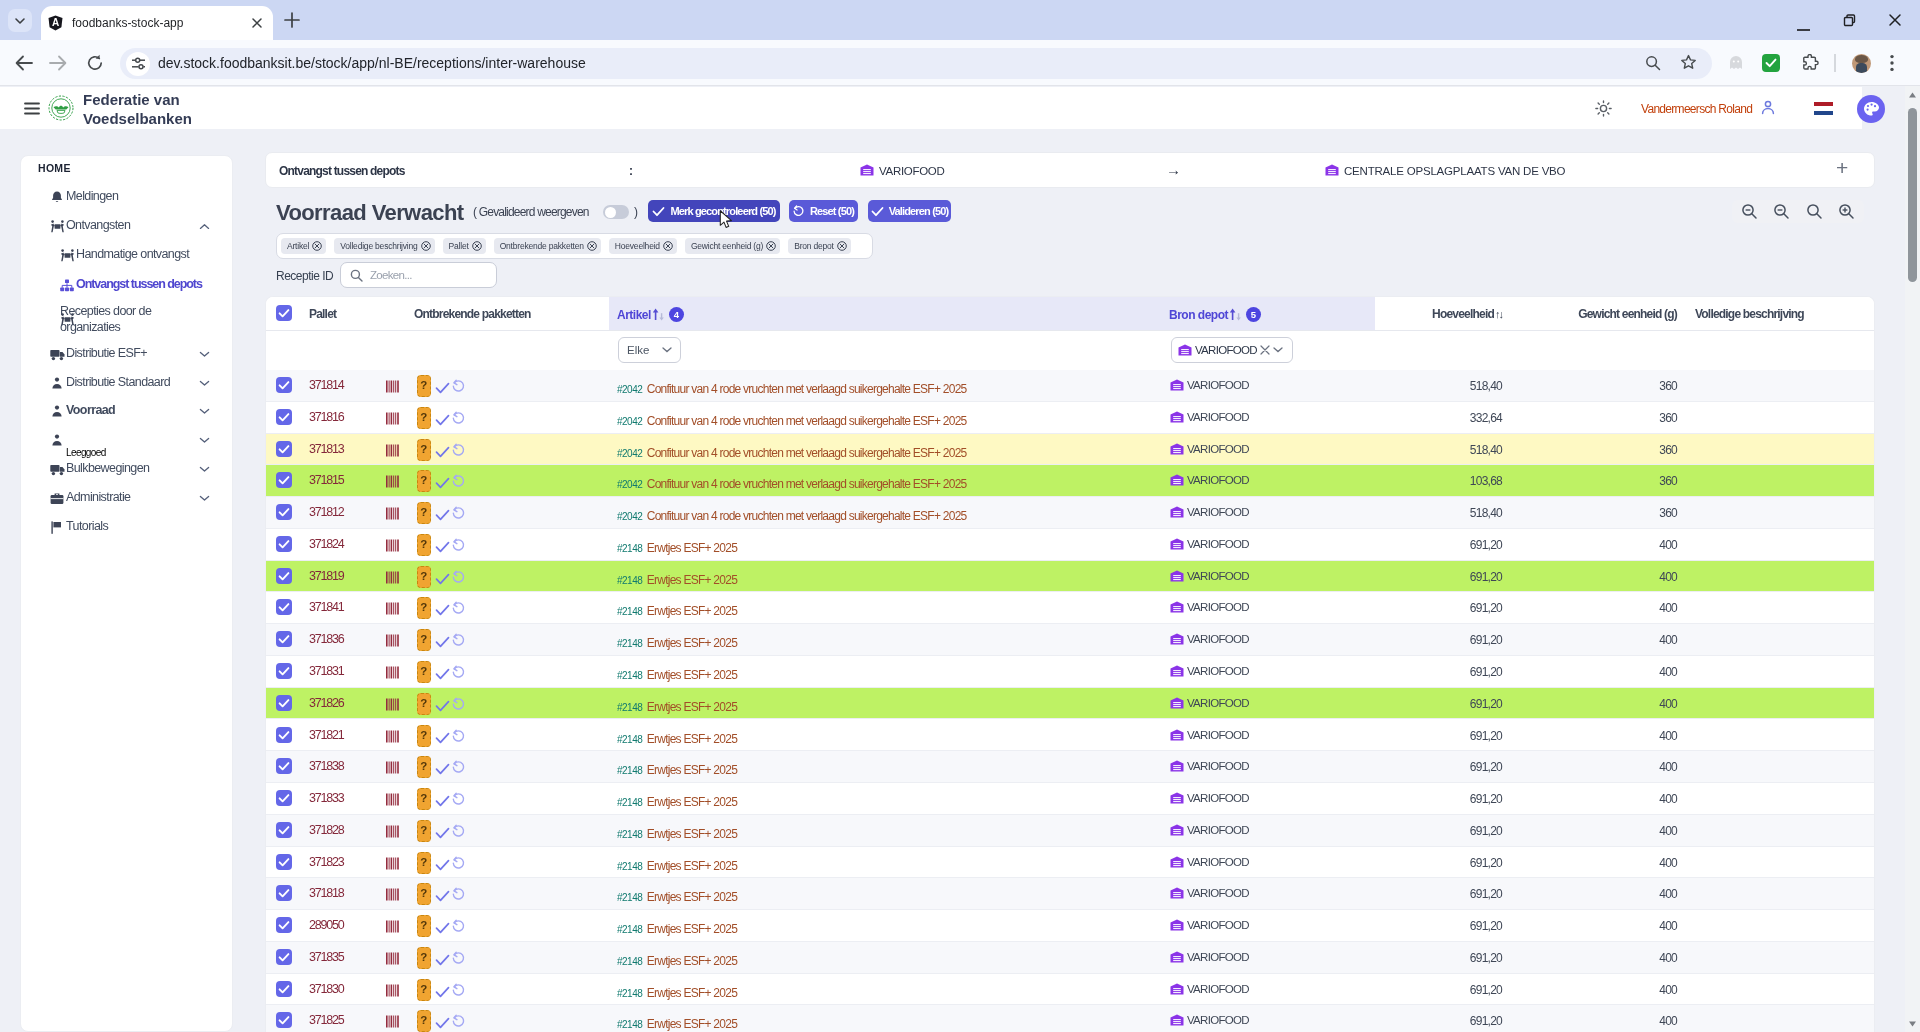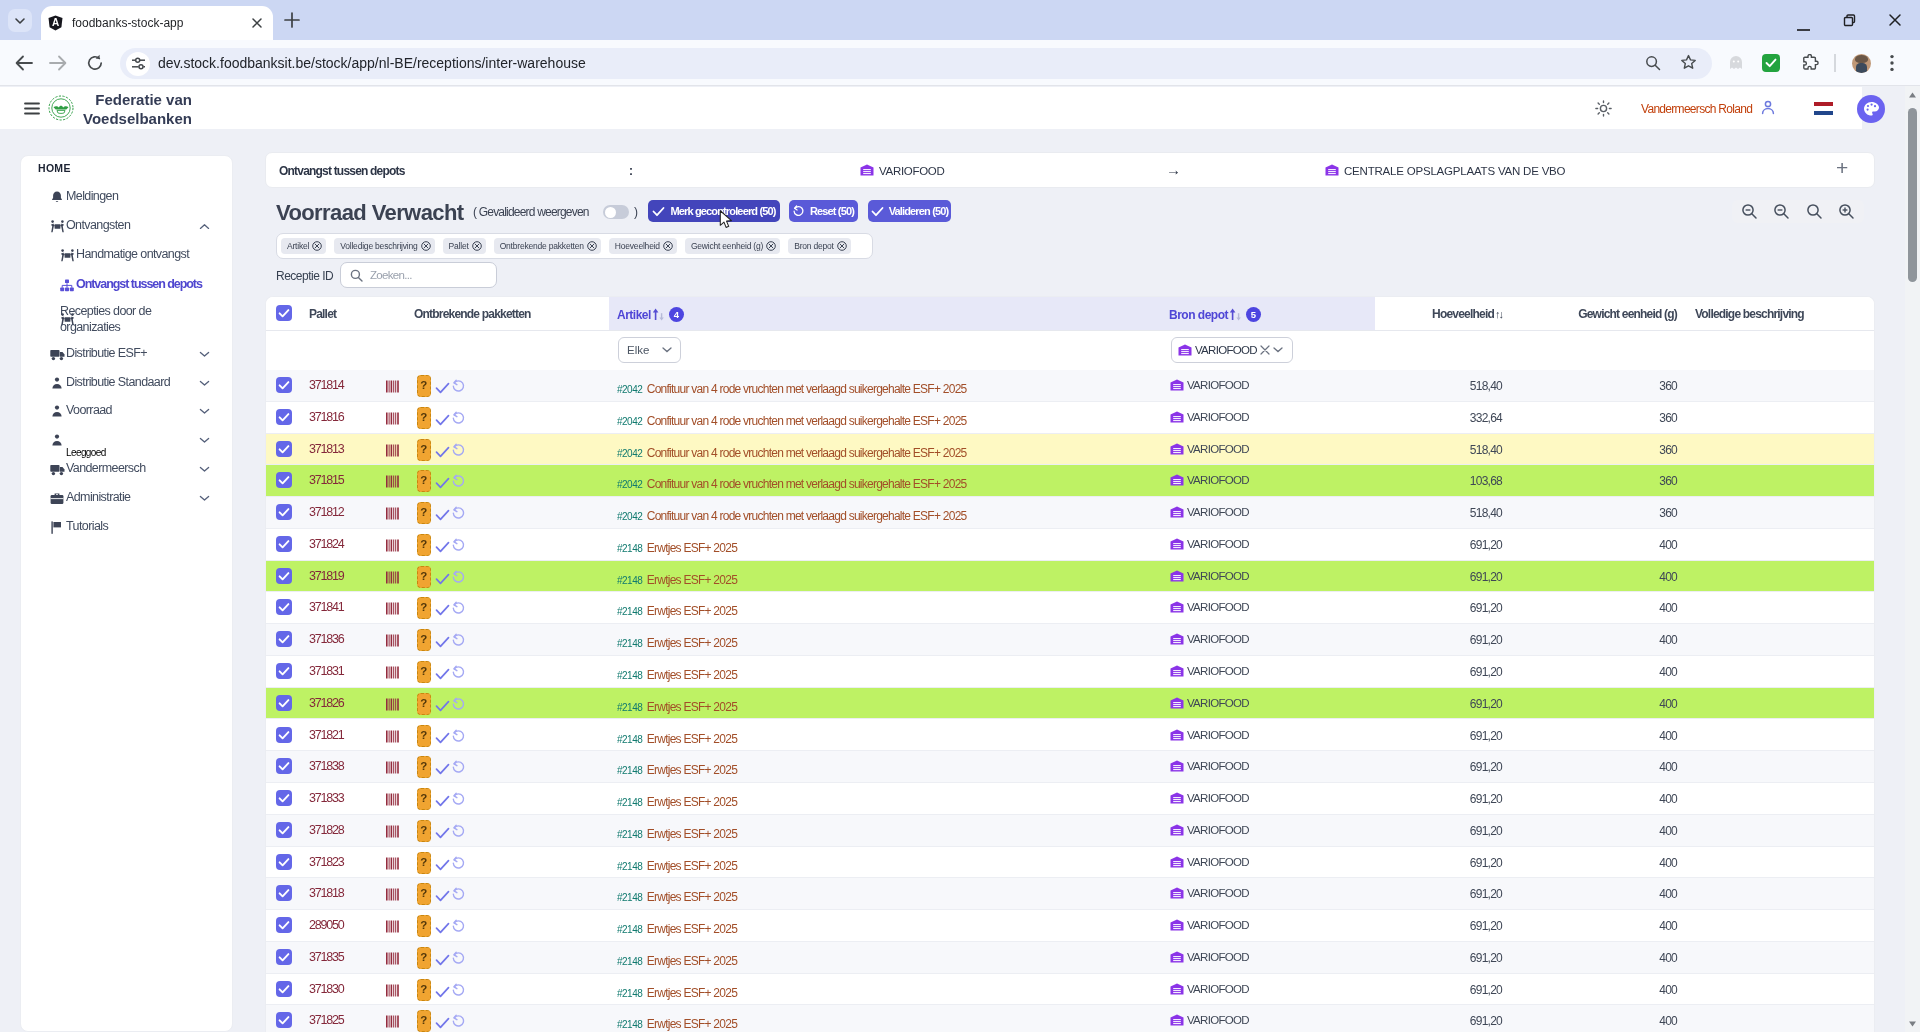--- a/index.html
+++ b/index.html
@@ -1,20 +1,20 @@
 <!DOCTYPE html>
 <html><head><meta charset="utf-8"><style>
 * { margin:0; padding:0; box-sizing:border-box; }
 html,body { width:1920px; height:1032px; overflow:hidden; font-family:"Liberation Sans",sans-serif; background:#eef0f6; }
 #tabstrip { position:absolute; left:0; top:0; width:1920px; height:40px; background:#ccd7f3; }
 #tabchev { position:absolute; left:8px; top:9px; width:24px; height:23px; border-radius:7px; background:#dce4f8; display:flex;align-items:center;justify-content:center; }
 #tab { position:absolute; left:41px; top:6px; width:232px; height:34px; background:#fff; border-radius:11px 11px 0 0; }
 #toolbar { position:absolute; left:0; top:40px; width:1920px; height:46px; background:#f8fafe; border-bottom:1px solid #e2e4ea; }
 #urlpill { position:absolute; left:120px; top:48px; width:1592px; height:31px; border-radius:16px; background:#e9edf9; }
-#appheader { position:absolute; left:0; top:87px; width:1862px; height:42px; background:#fff;text-align:right; }
+#appheader { position:absolute; left:0; top:87px; width:1862px; height:42px; background:#fff; }
 #sidebar { position:absolute; left:20px; top:155px; width:213px; height:877px; background:#fff; border-radius:8px; border:1px solid #ebedf2; }
 #topcard { position:absolute; left:265px; top:152px; width:1610px; height:36px; background:#fff; border-radius:7px; border:1px solid #e9ebf0; }
 #chipsbar { position:absolute; left:276px; top:233px; width:597px; height:26px; background:#fff; border:1px solid #d8dbe4; border-radius:7px; display:flex; align-items:center; padding-left:4px; gap:8px; }
 .chip { display:inline-flex; align-items:center; background:#e7e9f0; border-radius:4px; font-size:8.5px; letter-spacing:-0.2px; color:#3b4252; padding:3px 4px 3px 6px; white-space:nowrap; }
 #searchbox { position:absolute; left:340px; top:262px; width:157px; height:26px; border:1px solid #c9cdd8; border-radius:7px; background:#fff; display:flex; align-items:center; padding-left:9px; gap:7px; }
 #tablecard { position:absolute; left:265px; top:296px; width:1610px; height:736px; background:#fff; border-radius:8px 8px 0 0; border:1px solid #ebedf2; border-bottom:none; overflow:hidden; }
 #thead { position:absolute; left:0; top:0; width:1608px; height:34px; background:#fff; border-bottom:1px solid #e6e8ee; }
 #thead .tint { position:absolute; left:343px; top:0; width:766px; height:33px; background:#e7e8f8; }
 #filterrow { position:absolute; left:0; top:34px; width:1608px; height:39px; background:#fff; }
 .hlabel { position:absolute; top:10px; font-size:12px; font-weight:700; letter-spacing:-0.8px; color:#3e4758; white-space:nowrap; }
@@ -250,21 +250,21 @@
 <span style="position:absolute;left:66px;top:375px;font-size:12.5px;letter-spacing:-0.6px;color:#414b5e;font-weight:400;white-space:nowrap">Distributie Standaard</span>
 <span style="position:absolute;left:199px;top:380px;line-height:0"><svg width="11" height="7" viewBox="0 0 11 7">
       <path d="M1.4 1.4L5.5 5l4.1-3.6" stroke="#55607a" stroke-width="1.3" fill="none" stroke-linecap="round" stroke-linejoin="round"></path>
     </svg></span>
 <span style="position:absolute;left:50px;top:404px"><svg width="14" height="13" viewBox="0 0 14 13">
       <g fill="#3d4456">
         <circle cx="7" cy="2.6" r="2.1"></circle>
         <path d="M2.4 11.6c0-2.6 2-4.6 4.6-4.6s4.6 2 4.6 4.6z"></path>
       </g>
     </svg></span>
-<span style="position:absolute;left:66px;top:403px;font-size:12.5px;letter-spacing:-0.6px;color:#414b5e;font-weight:400;white-space:nowrap">Voorraad</span>
+<span style="position:absolute;left:66px;top:403px;font-size:12.5px;letter-spacing:-0.6px;color:#414b5e;font-weight:700;white-space:nowrap">Voorraad</span>
 <span style="position:absolute;left:199px;top:408px;line-height:0"><svg width="11" height="7" viewBox="0 0 11 7">
       <path d="M1.4 1.4L5.5 5l4.1-3.6" stroke="#55607a" stroke-width="1.3" fill="none" stroke-linecap="round" stroke-linejoin="round"></path>
     </svg></span>
 <span style="position:absolute;left:50px;top:433px"><svg width="14" height="13" viewBox="0 0 14 13">
       <g fill="#3d4456">
         <circle cx="7" cy="2.6" r="2.1"></circle>
         <path d="M2.4 11.6c0-2.6 2-4.6 4.6-4.6s4.6 2 4.6 4.6z"></path>
       </g>
     </svg></span>
 <span style="position:absolute;left:66px;top:447px;font-size:10px;letter-spacing:-0.6px;color:#000000;font-weight:400;white-space:nowrap">Leeggoed</span>
@@ -272,21 +272,21 @@
       <path d="M1.4 1.4L5.5 5l4.1-3.6" stroke="#55607a" stroke-width="1.3" fill="none" stroke-linecap="round" stroke-linejoin="round"></path>
     </svg></span>
 <span style="position:absolute;left:50px;top:462px"><svg width="15" height="12" viewBox="0 0 15 12">
       <g fill="#3d4456">
         <rect x="0.3" y="1" width="9.2" height="6.8" rx="0.8"></rect>
         <path d="M9.9 3h2.6l2 2.4v2.4h-4.6z"></path>
         <circle cx="3.4" cy="9.6" r="1.7"></circle>
         <circle cx="11.4" cy="9.6" r="1.7"></circle>
       </g>
     </svg></span>
-<span style="position:absolute;left:66px;top:461px;font-size:12.5px;letter-spacing:-0.6px;color:#414b5e;font-weight:400;white-space:nowrap">Vandermeersch</span>
+<span style="position:absolute;left:66px;top:461px;font-size:12.5px;letter-spacing:-0.6px;color:#414b5e;font-weight:400;white-space:nowrap">Bulkbewegingen</span>
 <span style="position:absolute;left:199px;top:466px;line-height:0"><svg width="11" height="7" viewBox="0 0 11 7">
       <path d="M1.4 1.4L5.5 5l4.1-3.6" stroke="#55607a" stroke-width="1.3" fill="none" stroke-linecap="round" stroke-linejoin="round"></path>
     </svg></span>
 <span style="position:absolute;left:50px;top:491px"><svg width="14" height="13" viewBox="0 0 14 13">
       <g fill="#3d4456">
         <rect x="0.6" y="3" width="12.8" height="9" rx="1.2"></rect>
         <path d="M4.6 3V1.4h4.8V3h-1.4V2.2H6V3z"></path>
       </g>
       <line x1="0.6" y1="6.6" x2="13.4" y2="6.6" stroke="#fff" stroke-width="0.9"></line>
     </svg></span>

